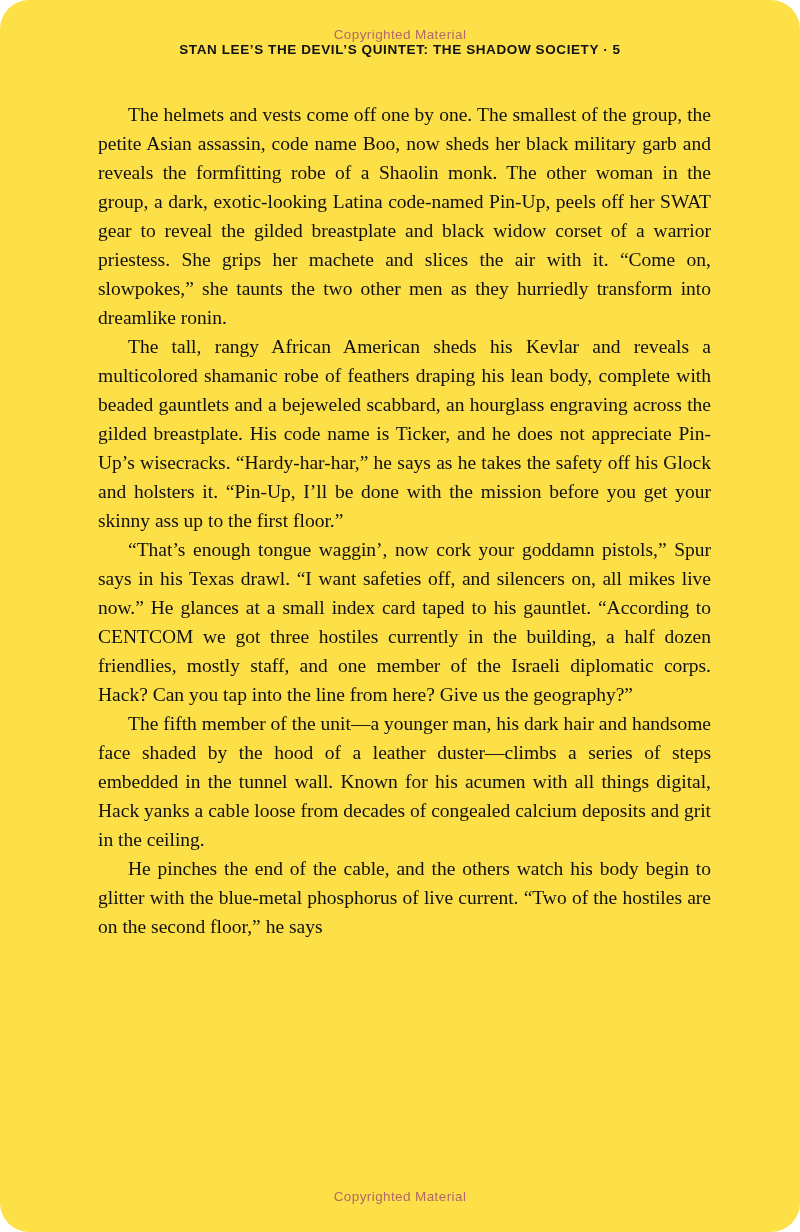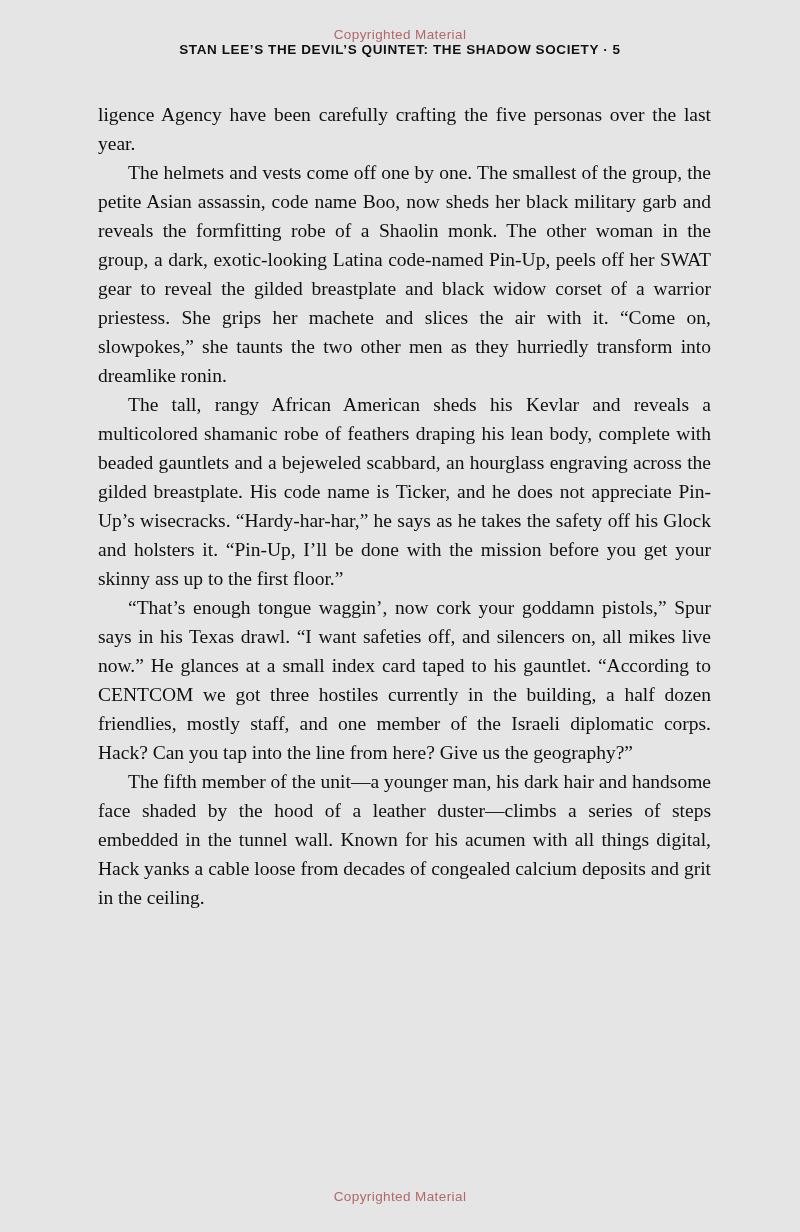--- a/index.html
+++ b/index.html
@@ -4,24 +4,25 @@
 <style>
   html, body {
     margin: 0;
     padding: 0;
     background: #ffffff;
   }
   .page {
     position: relative;
     width: 800px;
     height: 1232px;
-    background: #e5e5e5;
+    background: #fde047;
     overflow: hidden;
     font-family: "Liberation Serif", serif;
     color: #121212;
+    border-radius: 29px;
   }
   .copyright-notice {
     position: absolute;
     left: 0;
     width: 100%;
     text-align: center;
     font-family: "Liberation Sans", sans-serif;
     font-size: 13.5px;
     letter-spacing: 0.4px;
     color: #b26868;
@@ -62,22 +63,22 @@
 </head>
 <body>
 
 <div class="page">
 
   <div class="copyright-notice copyright-top">Copyrighted Material</div>
 
   <div class="running-header">STAN LEE’S THE DEVIL’S QUINTET: THE SHADOW SOCIETY · 5</div>
 
   <div class="body-text">
-    <p>ligence Agency have been carefully crafting the five personas over the last year.</p>
     <p class="indent">The helmets and vests come off one by one. The smallest of the group, the petite Asian assassin, code name Boo, now sheds her black military garb and reveals the formfitting robe of a Shaolin monk. The other woman in the group, a dark, exotic-looking Latina code-named Pin-Up, peels off her SWAT gear to reveal the gilded breastplate and black widow corset of a warrior priestess. She grips her machete and slices the air with it. “Come on, slowpokes,” she taunts the two other men as they hurriedly transform into dreamlike ronin.</p>
     <p class="indent">The tall, rangy African American sheds his Kevlar and reveals a multicolored shamanic robe of feathers draping his lean body, complete with beaded gauntlets and a bejeweled scabbard, an hourglass engraving across the gilded breastplate. His code name is Ticker, and he does not appreciate Pin-Up’s wisecracks. “Hardy-har-har,” he says as he takes the safety off his Glock and holsters it. “Pin-Up, I’ll be done with the mission before you get your skinny ass up to the first floor.”</p>
     <p class="indent">“That’s enough tongue waggin’, now cork your goddamn pistols,” Spur says in his Texas drawl. “I want safeties off, and silencers on, all mikes live now.” He glances at a small index card taped to his gauntlet. “According to CENTCOM we got three hostiles currently in the building, a half dozen friendlies, mostly staff, and one member of the Israeli diplomatic corps. Hack? Can you tap into the line from here? Give us the geography?”</p>
     <p class="indent">The fifth member of the unit—a younger man, his dark hair and handsome face shaded by the hood of a leather duster—climbs a series of steps embedded in the tunnel wall. Known for his acumen with all things digital, Hack yanks a cable loose from decades of congealed calcium deposits and grit in the ceiling.</p>
+    <p class="indent">He pinches the end of the cable, and the others watch his body begin to glitter with the blue-metal phosphorus of live current. “Two of the hostiles are on the second floor,” he says</p>
   </div>
 
   <div class="copyright-notice copyright-bottom">Copyrighted Material</div>
 
 </div>
 
 </body></html>

